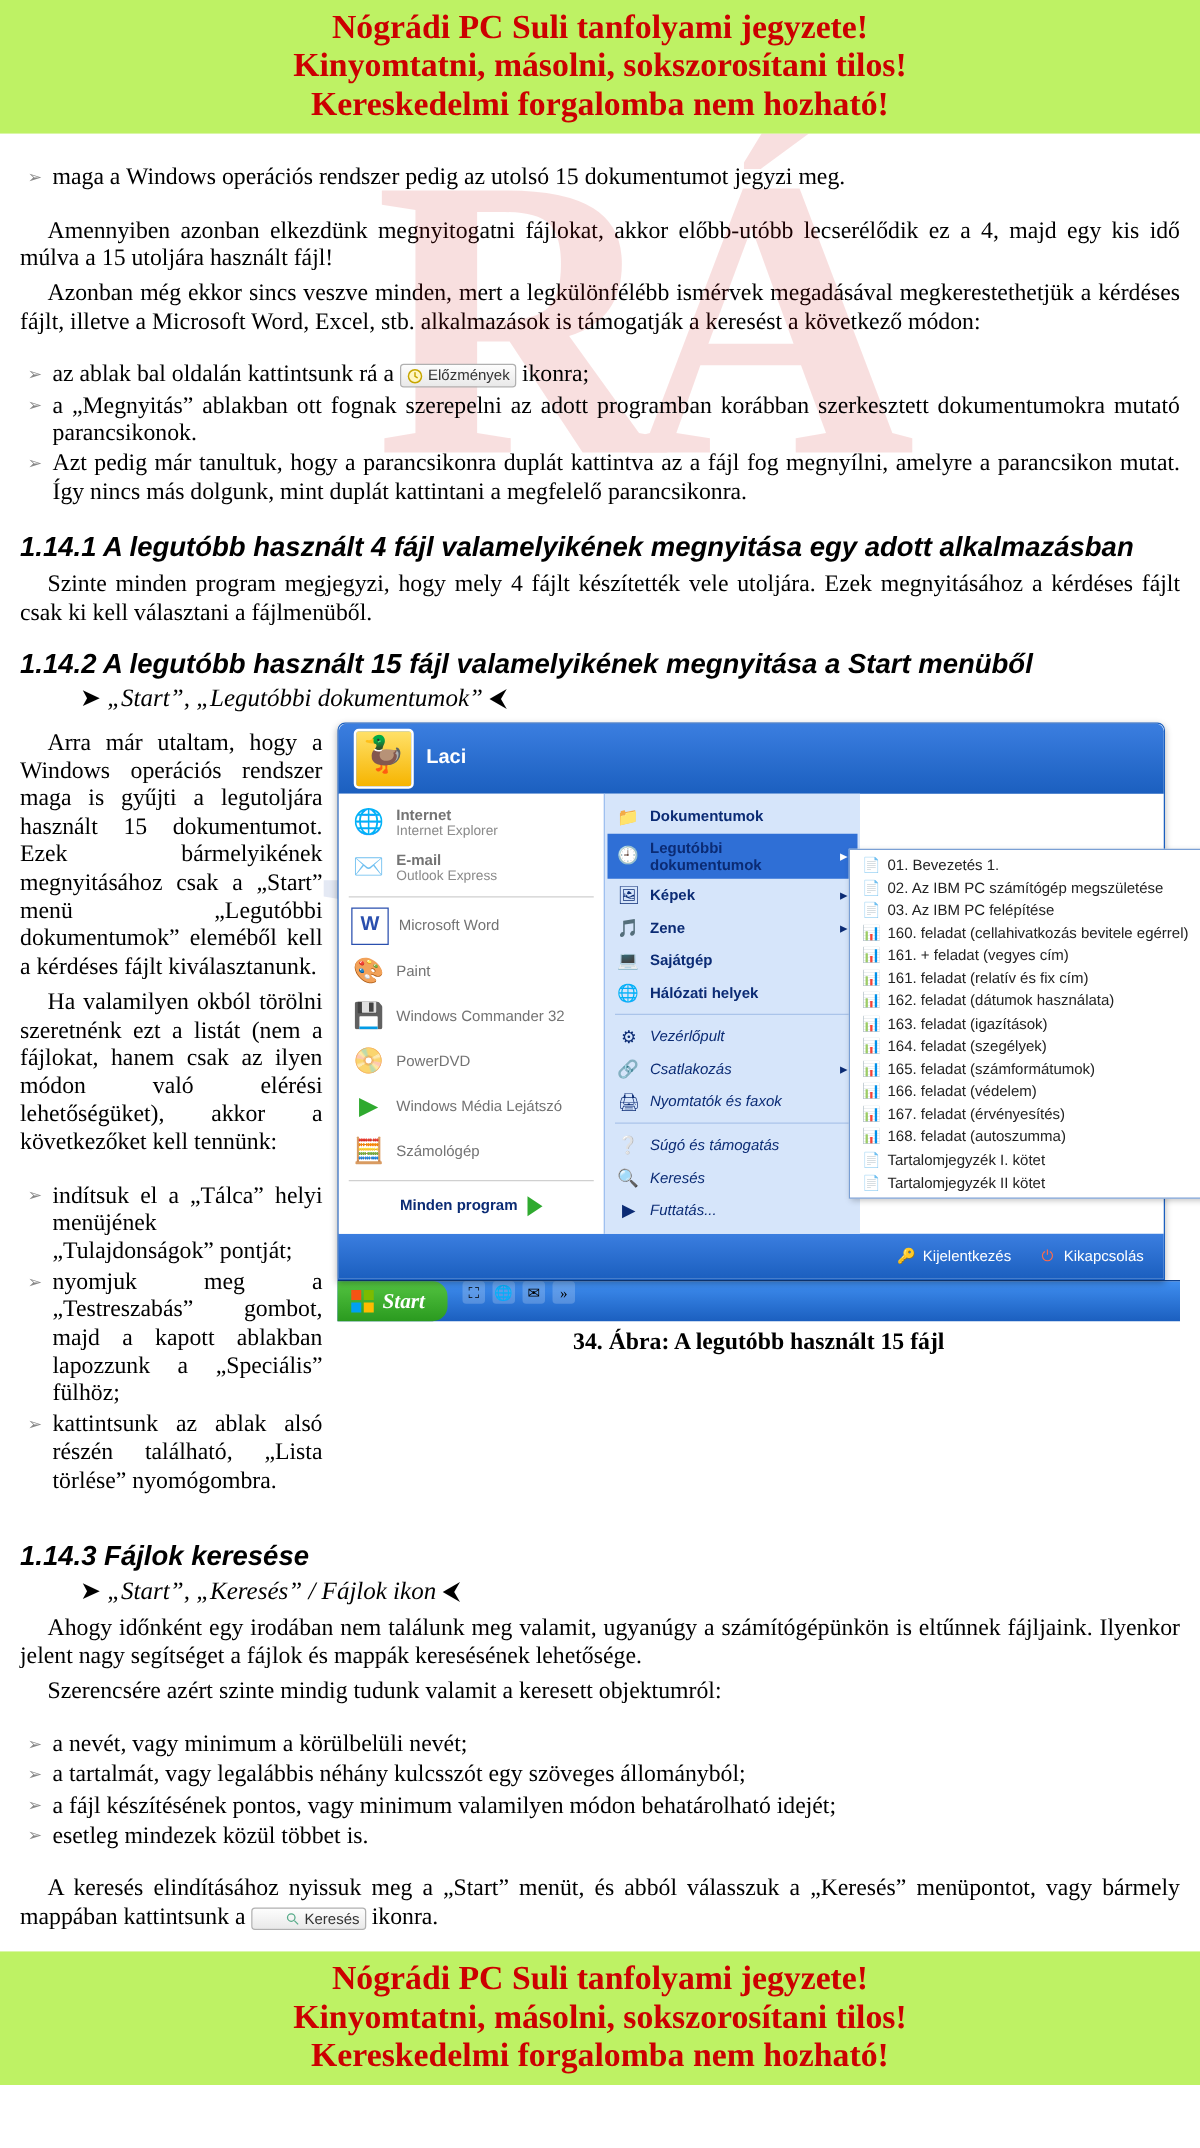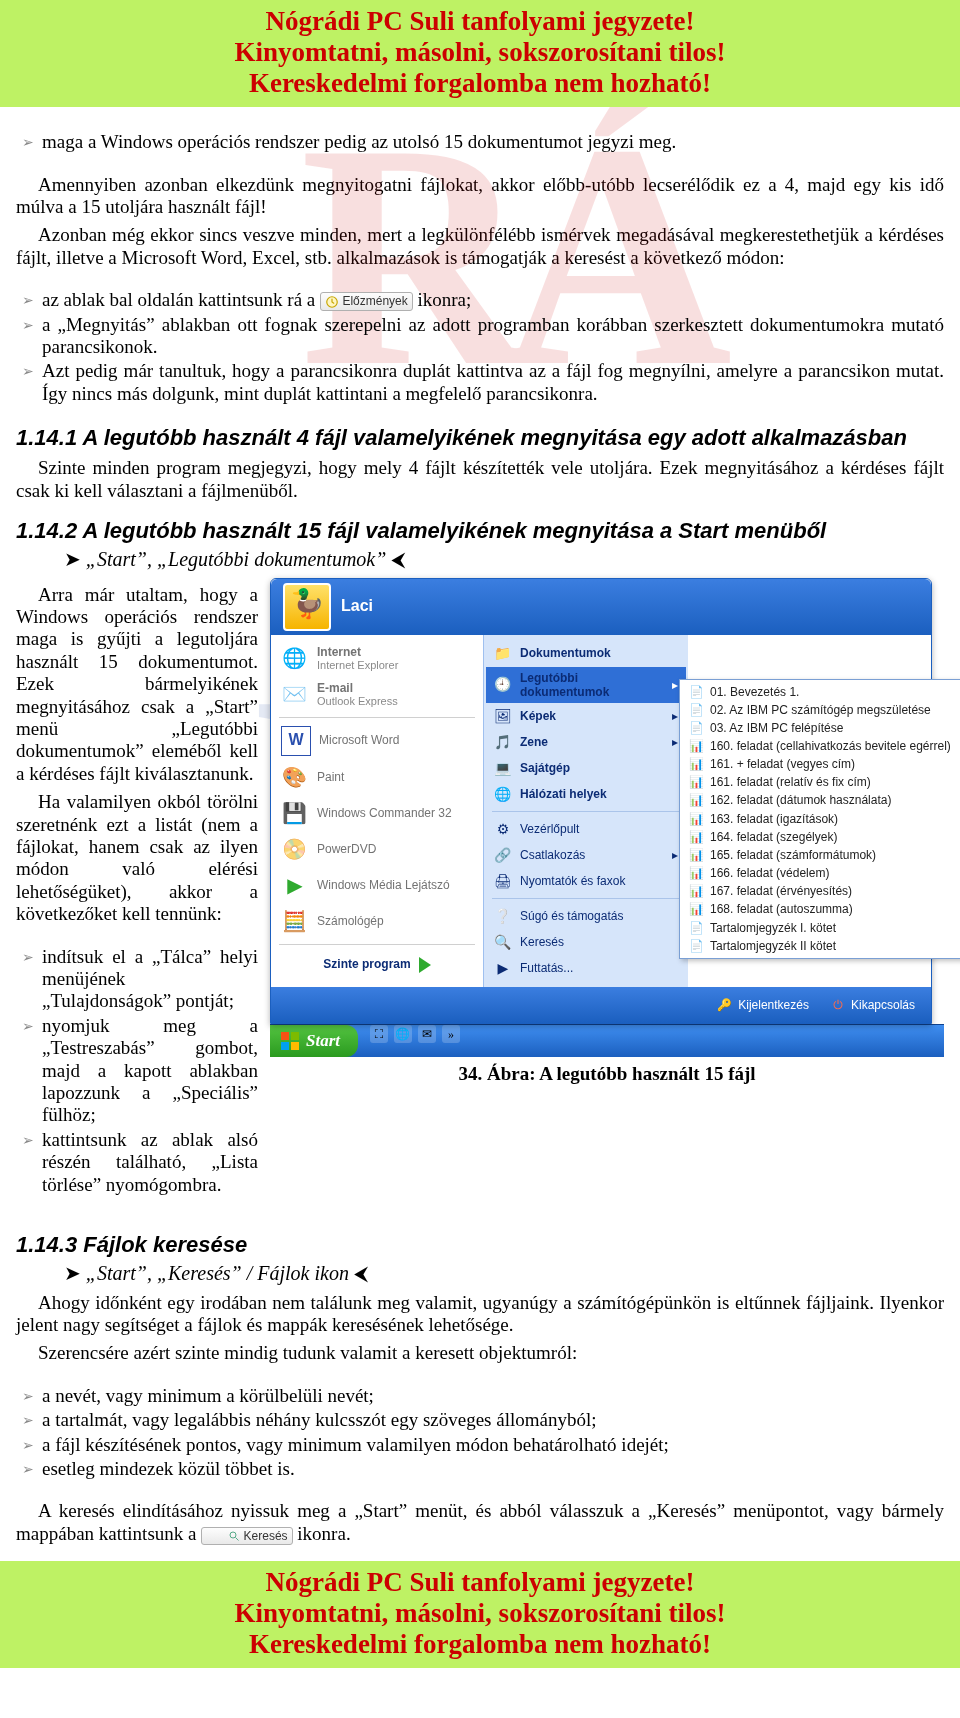--- a/index.html
+++ b/index.html
@@ -152,21 +152,21 @@
   .sm-item.small { padding:3px 8px; }
   .sm-item .lab { color:#737373; }
   .sm-item .sub { color:#8a8a8a; font-size:11px; display:block; }
   .sm-item.sel {
     background: #2f6fd6;
     color: #fff;
   }
   .sm-item.sel .lab, .sm-item.sel .sub { color:#fff; }
   .sm-item.bold .lab { font-weight: bold; }
   .sm-right .sm-item .lab { color:#0b2b74; font-weight: bold;}
-  .sm-right .sm-item.light .lab { font-weight: normal; color:#0b2b74;}
+  .sm-right .sm-item.light .lab { font-weight: normal; color:#0b2b74;font-style:italic;}
   .sep { height:1px; background:#d0d0d0; margin:4px 6px; }
   .sep-r { height:1px; background:#aac4ea; margin:4px 6px; }
   .sm-allprog {
     padding: 8px 10px;
     font-weight: bold;
     color: #0b2b74;
     display:flex; align-items:center; gap:8px; justify-content:center;
   }
   .sm-footer {
     background: linear-gradient(#3b7ee0,#1b5fbf);
@@ -312,21 +312,21 @@
             <div class="sm-item">
                 <span class="ico" style="color:#2faa2f;">▶</span>
                 <span class="lab">Windows Média Lejátszó</span>
               </div>
             <div class="sm-item">
                 <span class="ico">🧮</span>
                 <span class="lab">Számológép</span>
               </div>
             <div class="sep"></div>
             <div class="sm-allprog">
-              <span>Szinte program</span>
+              <span>Minden program</span>
               <span class="green-arrow"></span>
             </div>
           </div>
           <div class="sm-right">
             <div class="sm-item">
                 <span class="ico sm">📁</span>
                 <span class="lab">Dokumentumok</span>
               </div>
             <div class="sm-item sel arrow-r">
                 <span class="ico sm">🕘</span>

